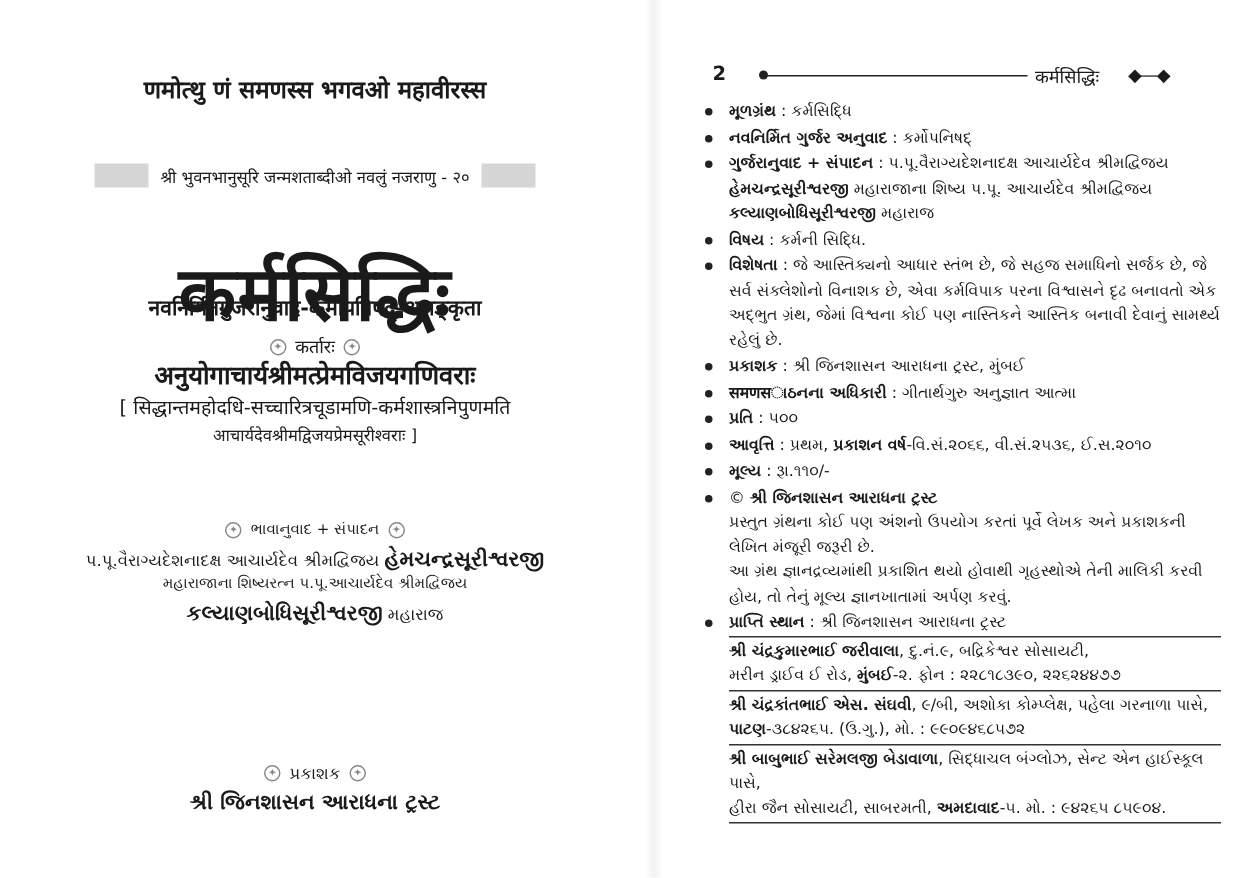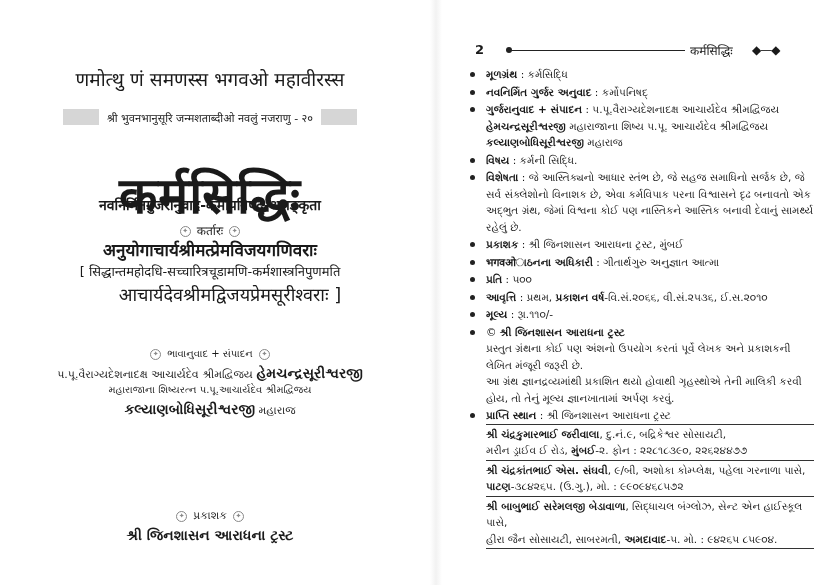--- a/index.html
+++ b/index.html
@@ -7,30 +7,30 @@
     width: 828px; height: 585px; background: #ffffff; position: relative; overflow: hidden;
     font-family: "DejaVu Sans", "Liberation Sans", sans-serif; color: #1a1a1a;
   }
   .page { position: absolute; top: 0; height: 585px; }
   .left { left: 0; width: 420px; }
   .right { left: 450px; width: 378px; }
   .spine { position: absolute; left: 430px; top: 0; width: 12px; height: 585px;
     background: linear-gradient(to right, #ffffff, #f2f2f2 50%, #ffffff); }
 
   .center { text-align: center; position: absolute; left: 0; width: 420px; }
-  .l-invocation { top: 66px; font-size: 19px; font-weight: 400; }
+  .l-invocation { top: 48px; font-size: 16px; font-weight: 700; }
   .l-series { top: 108px; height: 18px; display: flex; justify-content: center; align-items: center; gap: 8px; }
   .grey-block { width: 36px; height: 16px; background: #d6d6d6; }
   .l-series .txt { font-size: 11px; }
   .l-subtitle { top: 147px; font-size: 14px; font-weight: 600; margin-top: 48px; }
   .l-title { top: 168px; font-size: 50px; font-weight: 900; font-family: "DejaVu Serif", serif; letter-spacing: 1px; line-height: 56px; }
   .l-karta { top: 222px; font-size: 12px; }
   .l-author { top: 238px; font-size: 17px; font-weight: bold; }
   .l-bracket1 { top: 262px; font-size: 13px; }
-  .l-bracket2 { top: 282px; font-size: 18px; padding-left: 20px; }
+  .l-bracket2 { top: 282px; font-size: 11px; }
   .l-translator-label { top: 348px; font-size: 10px; }
   .l-trans1 { top: 365px; font-size: 11px; }
   .l-trans1 b { font-size: 14px; }
   .l-trans2 { top: 384px; font-size: 10px; }
   .l-trans3 { top: 401px; font-size: 11px; }
   .l-trans3 b { font-size: 14px; }
   .l-pub-label { top: 509px; font-size: 11px; }
   .l-pub-name { top: 527px; font-size: 14px; font-weight: 700; }
   .orn { display: inline-block; width: 9px; height: 9px; border: 1px solid #888; border-radius: 50%; font-size: 7px; line-height: 9px; color: #888; vertical-align: middle; margin: 0 6px; }
 
@@ -115,21 +115,21 @@
     <li>
       <b>વિષય</b> : <span>કર્મની સિદ્ધિ.</span>
     </li>
     <li>
       <b>વિશેષતા</b> : <span>જે આસ્તિક્યનો આધાર સ્તંભ છે, જે સહજ સમાધિનો સર્જક છે, જે સર્વ સંક્લેશોનો વિનાશક છે, એવા કર્મવિપાક પરના વિશ્વાસને દૃઢ બનાવતો એક અદ્ભુત ગ્રંથ, જેમાં વિશ્વના કોઈ પણ નાસ્તિકને આસ્તિક બનાવી દેવાનું સામર્થ્ય રહેલું છે.</span>
     </li>
     <li>
       <b>પ્રકાશક</b> : <span>શ્રી જિનશાસન આરાધના ટ્રસ્ટ, મુંબઈ</span>
     </li>
     <li>
-      <b>भगवओાઠનના અધિકારી</b> : <span>ગીતાર્થગુરુ અનુજ્ઞાત આત્મા</span>
+      <b>समणसાઠનના અધિકારી</b> : <span>ગીતાર્થગુરુ અનુજ્ઞાત આત્મા</span>
     </li>
     <li>
       <b>પ્રતિ</b> : <span>૫૦૦</span>
     </li>
     <li>
       <b>આવૃત્તિ</b> :
       <span>પ્રથમ,</span>
       <b>પ્રકાશન વર્ષ</b><span>-વિ.સં.૨૦૬૬, વી.સં.૨૫૩૬, ઈ.સ.૨૦૧૦</span>
     </li>
     <li>

